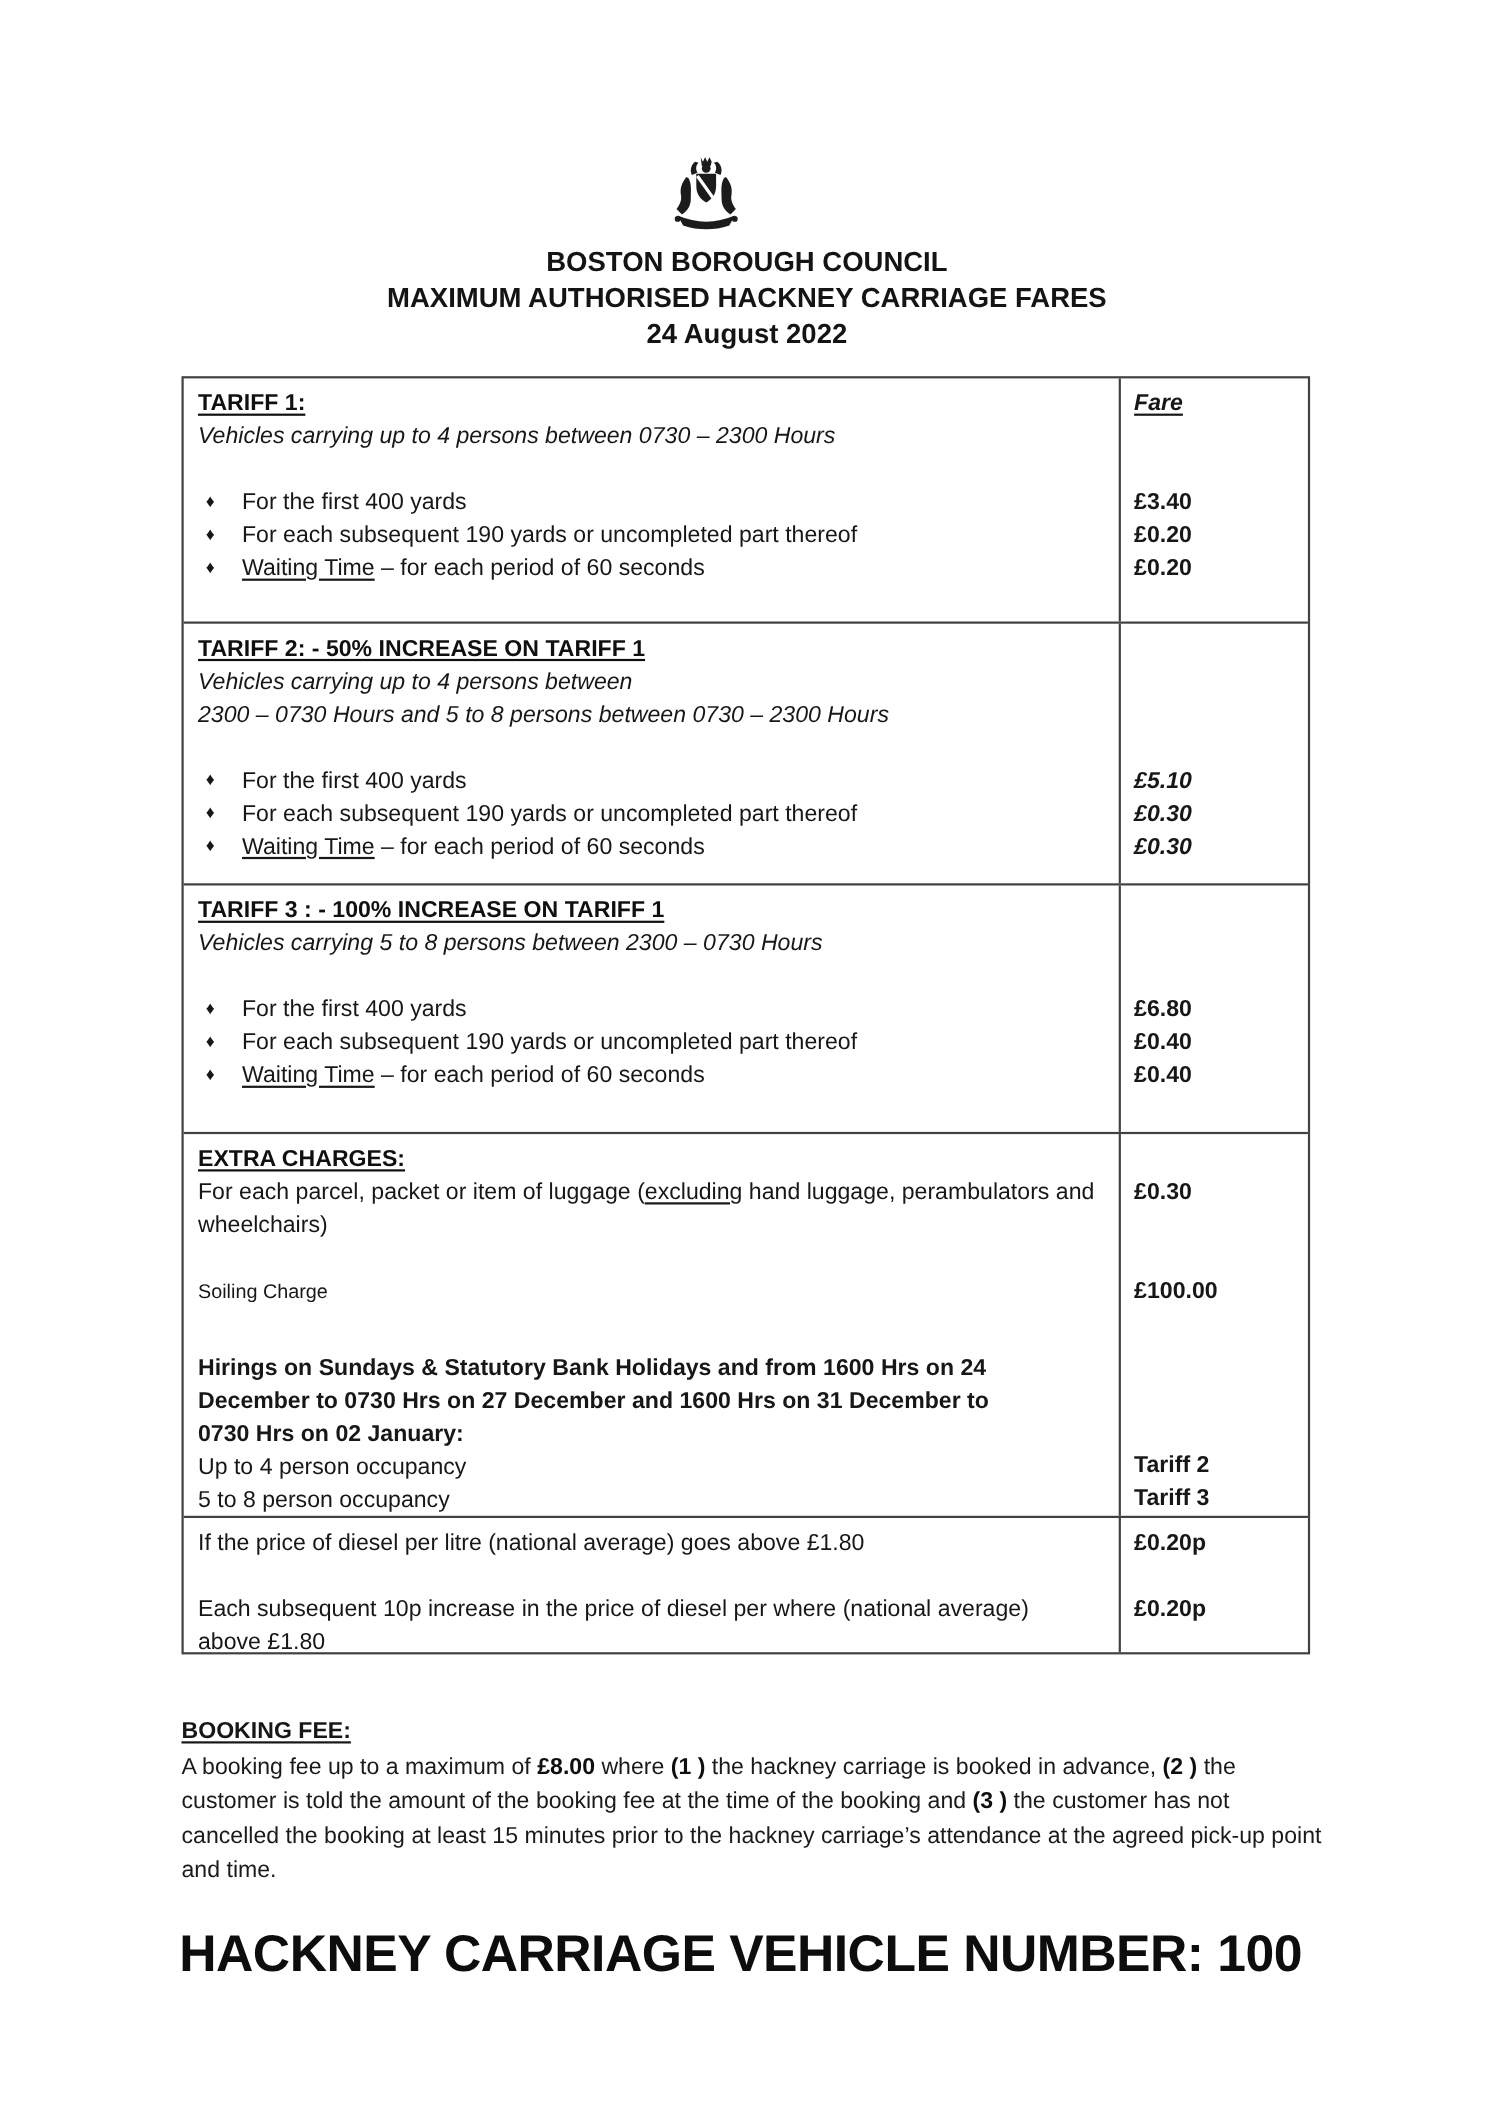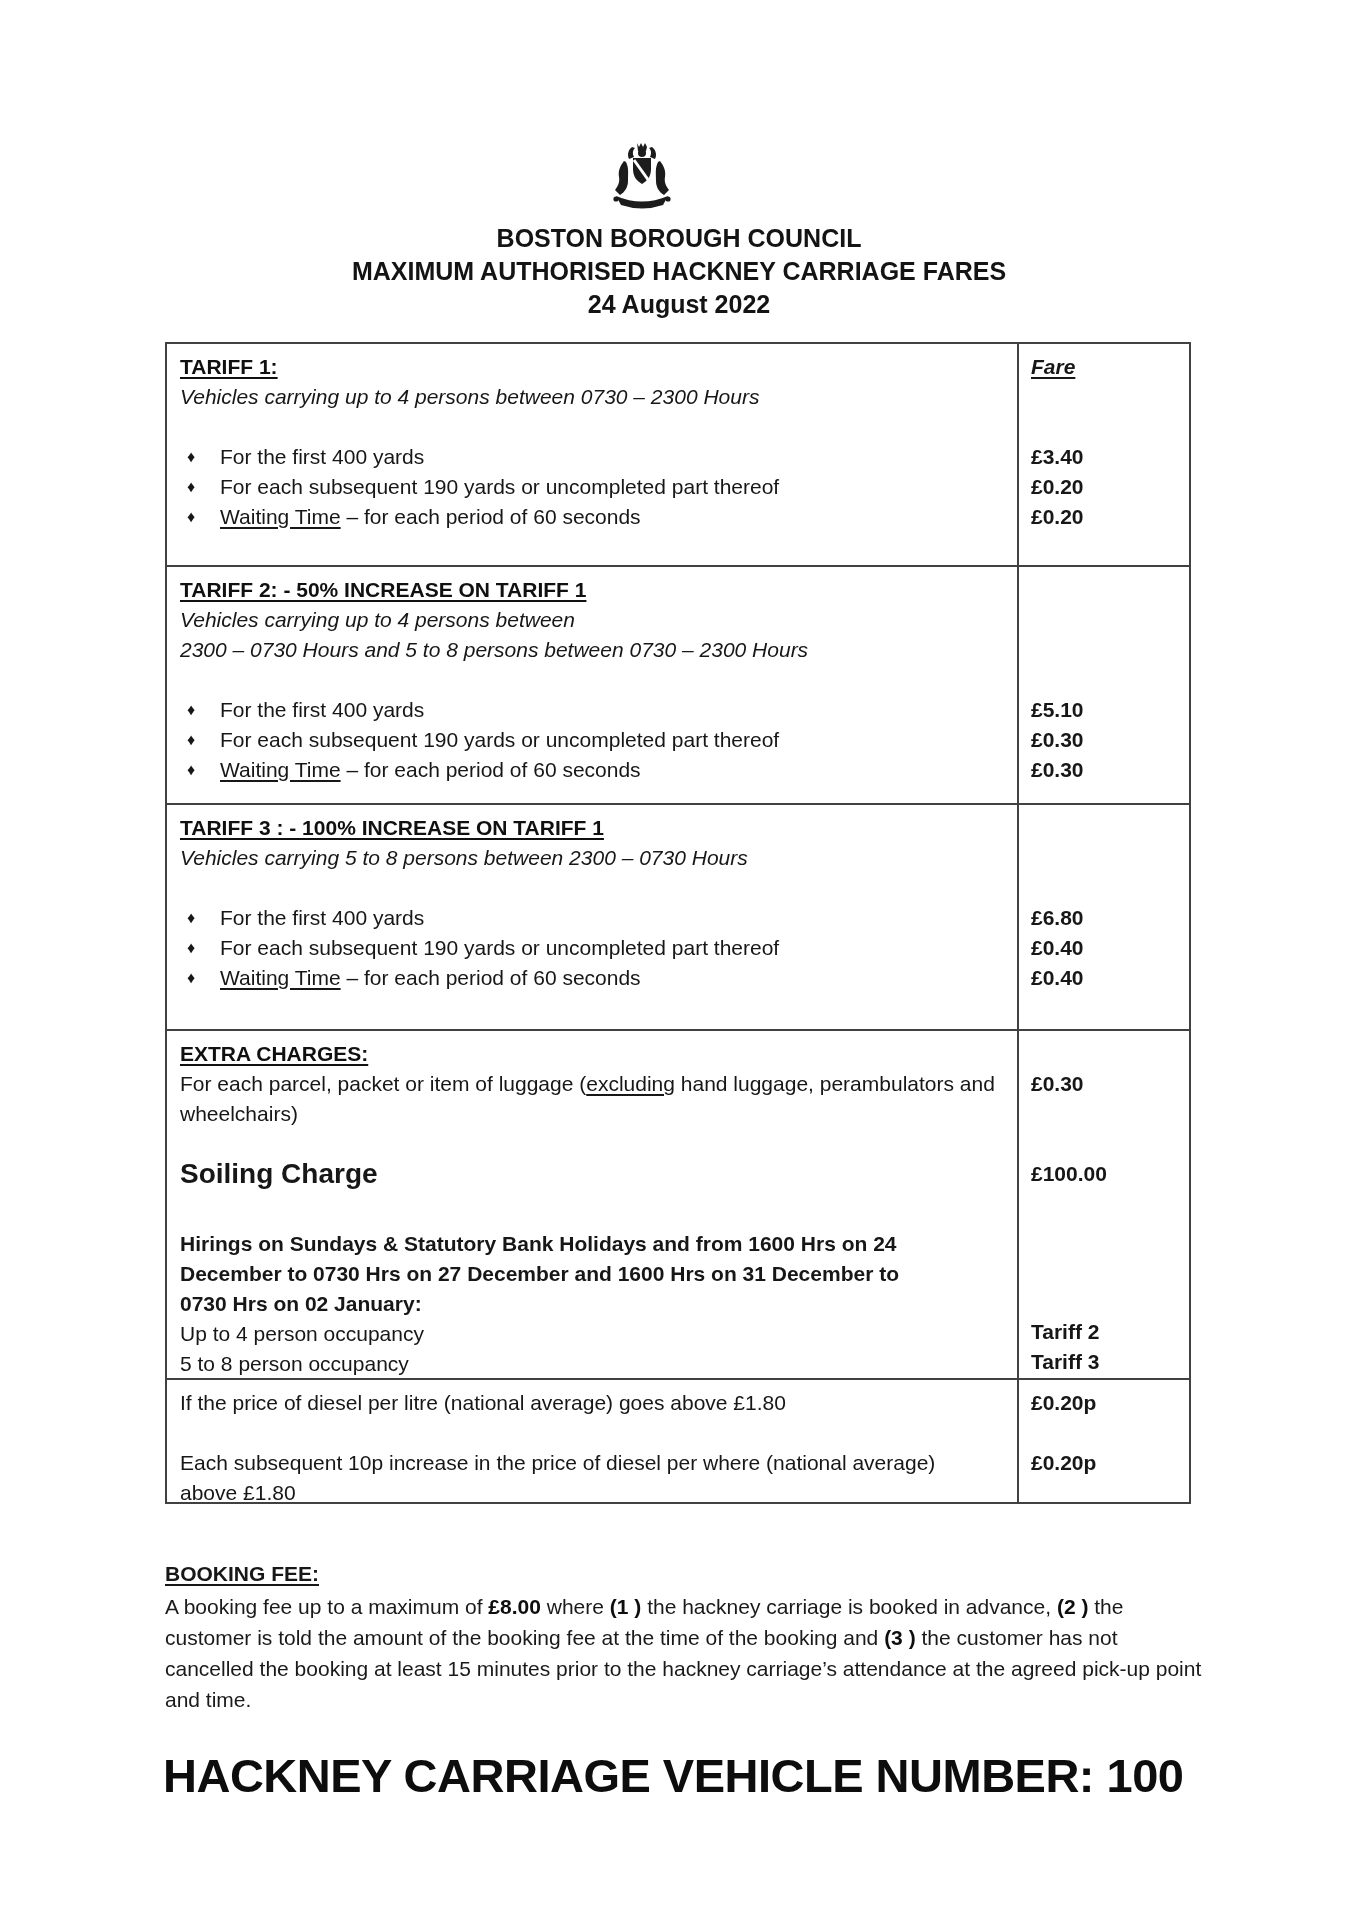--- a/index.html
+++ b/index.html
@@ -30,25 +30,25 @@
   .sec-title { font-size:21px; line-height:30px; font-weight:bold; text-decoration:underline; text-underline-offset:3px; text-decoration-thickness:2px; color:#101010; }
   .sec-desc { font-size:21px; line-height:30px; font-style:italic; }
   .bullets { margin-top:30px; }
   .bullet { display:flex; font-size:21px; line-height:30px; }
   .bullet .dm { width:40px; padding-left:7px; font-size:16px; }
   .ul { text-decoration:underline; text-underline-offset:3px; }
 
   .fare-head { font-size:21px; line-height:30px; font-weight:bold; font-style:italic; text-decoration:underline; text-underline-offset:3px; text-decoration-thickness:2px; }
   .vals div { font-size:21px; line-height:30px; font-weight:bold; }
   .s1 .vals { margin-top:60px; }
-  .s2 .vals { margin-top:120px; }
+  .s2 .vals { margin-top:120px;font-style:italic; }
   .s3 .vals { margin-top:90px; }
 
   .lug-label { font-size:21px; line-height:30px; max-width:835px; }
-  .soiling { font-size:28px; line-height:30px; margin-top:30px;font-weight:bold; }
+  .soiling { font-size:18px; line-height:30px; margin-top:30px; }
   .holiday { margin-top:40px; }
   .holiday div { font-size:21px; line-height:30px; font-weight:bold; }
   .occ { font-size:21px; line-height:30px; }
   .v-lug { margin-top:30px; }
   .v-soil { margin-top:60px; }
   .v-t2 { margin-top:128px; }
   .sec-right .bold-val { font-size:21px; line-height:30px; font-weight:bold; }
 
   .d-row1 { font-size:21px; line-height:30px; }
   .d-row2 { margin-top:30px; }

